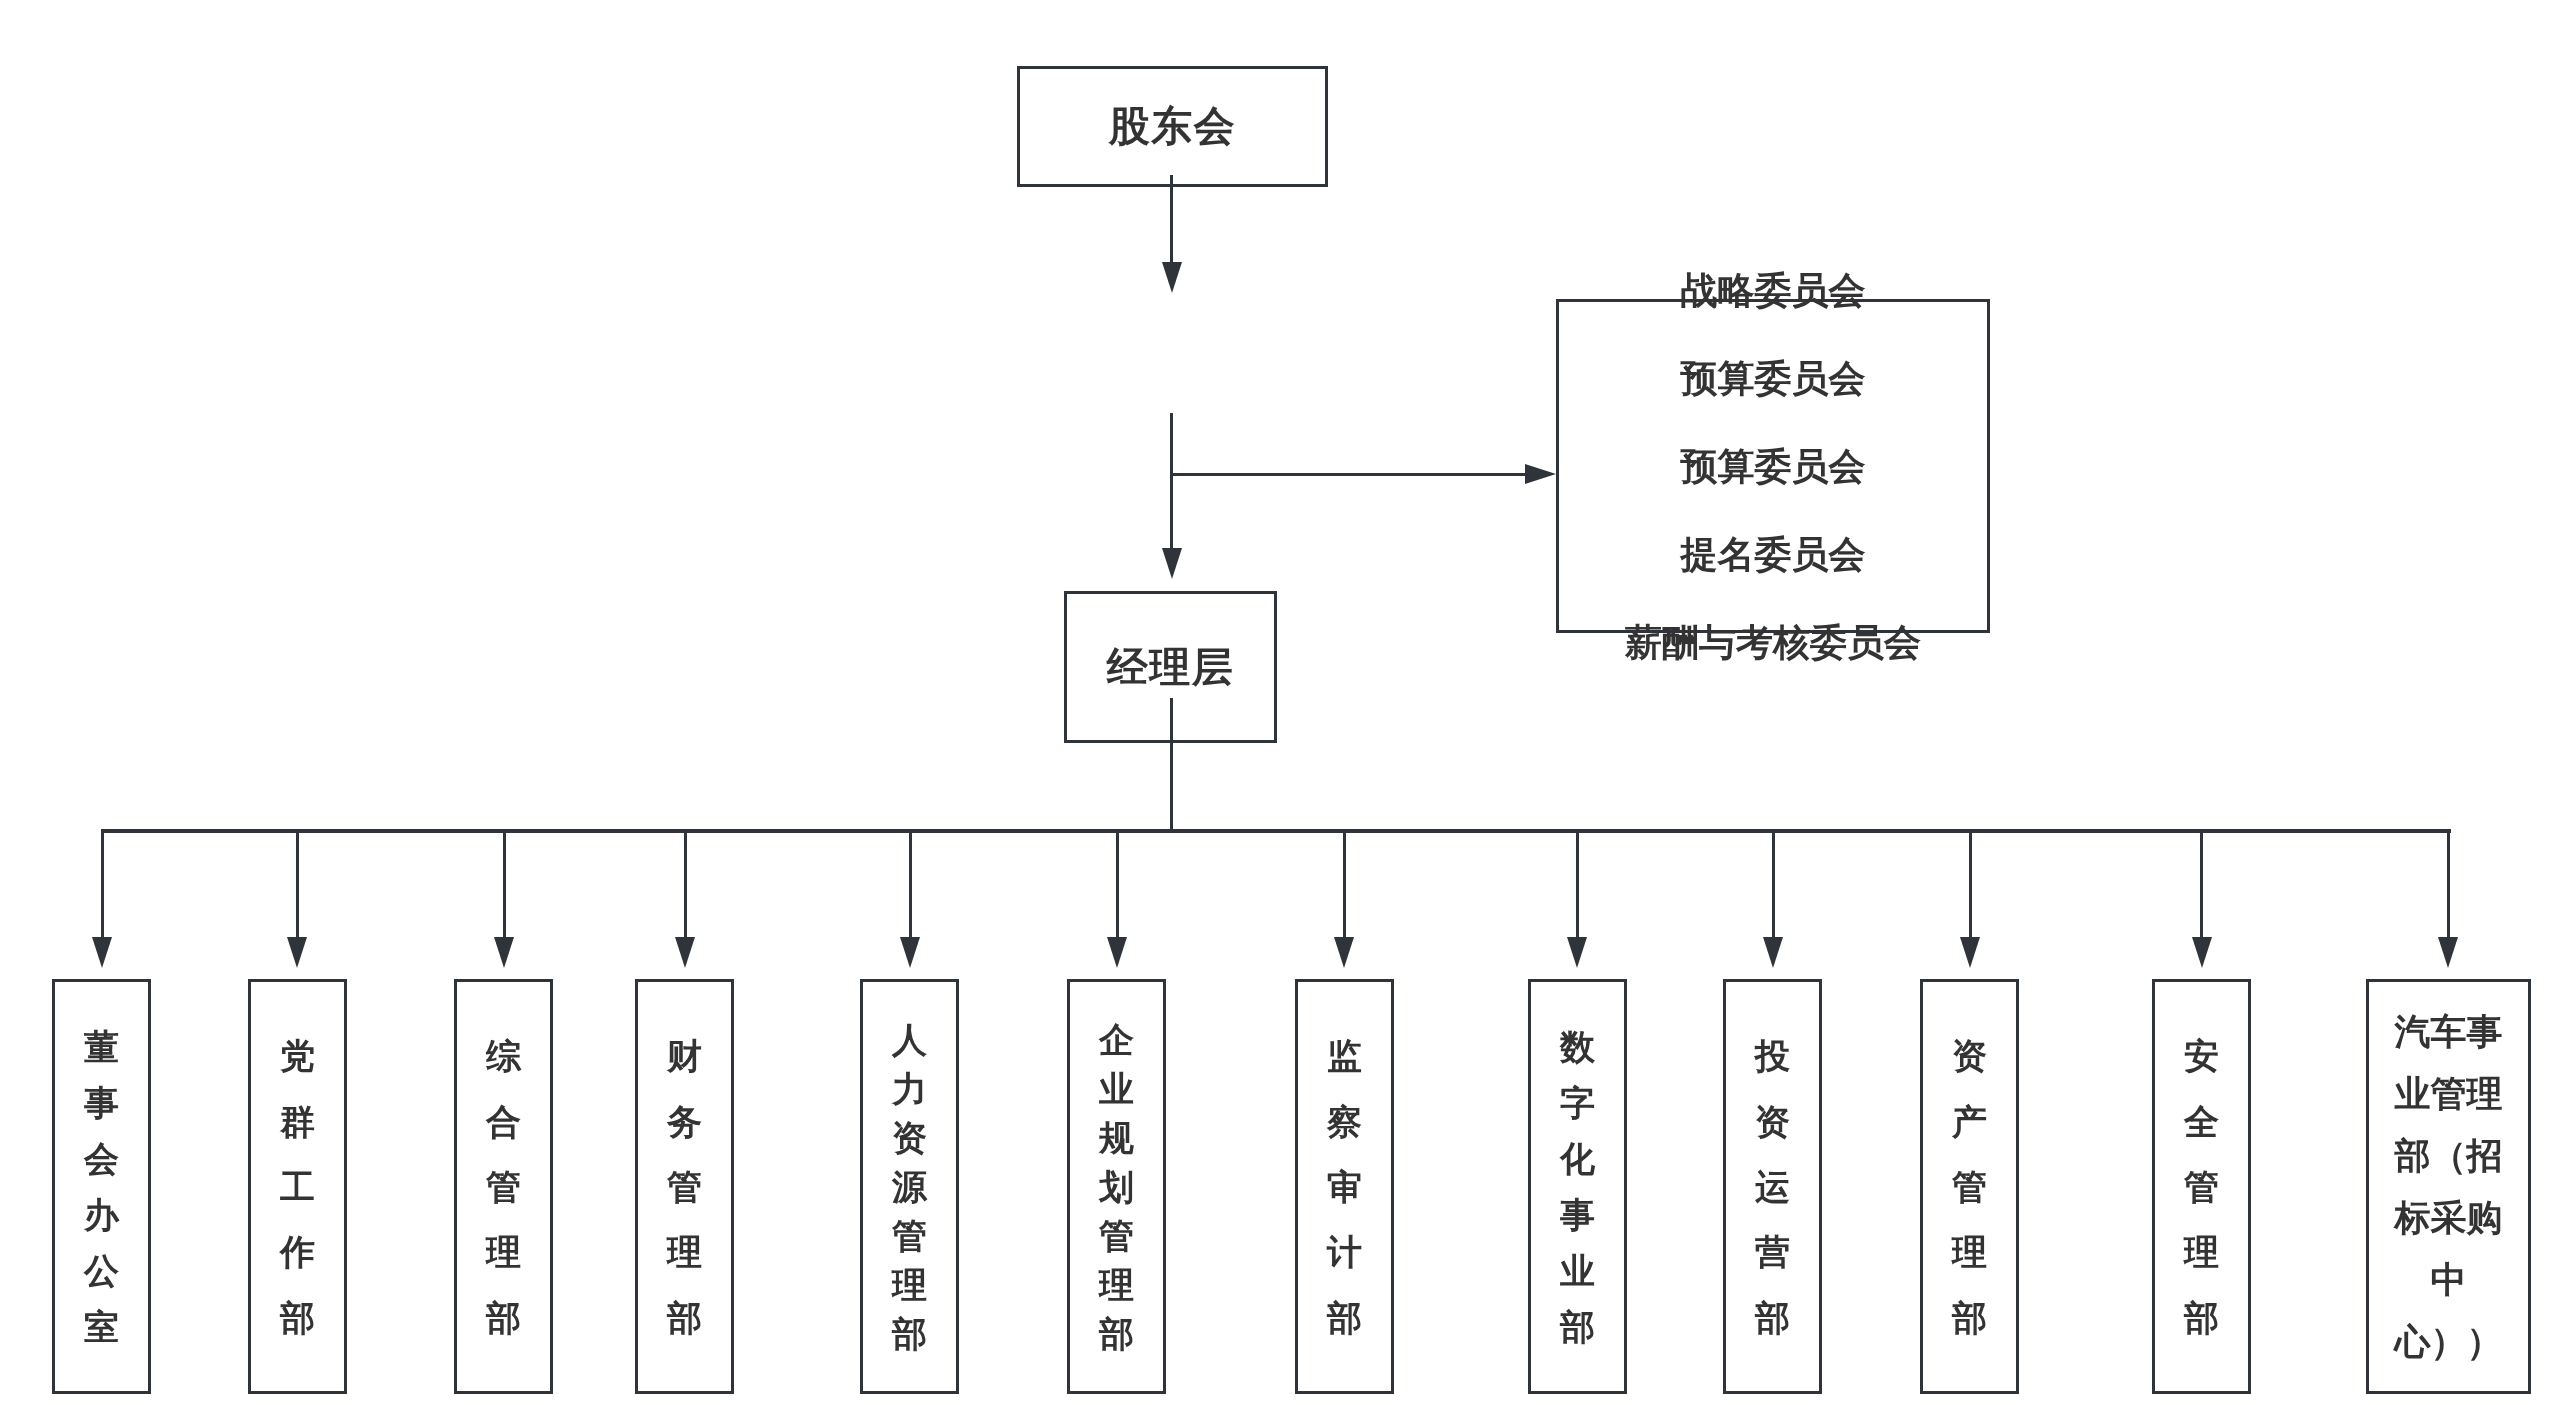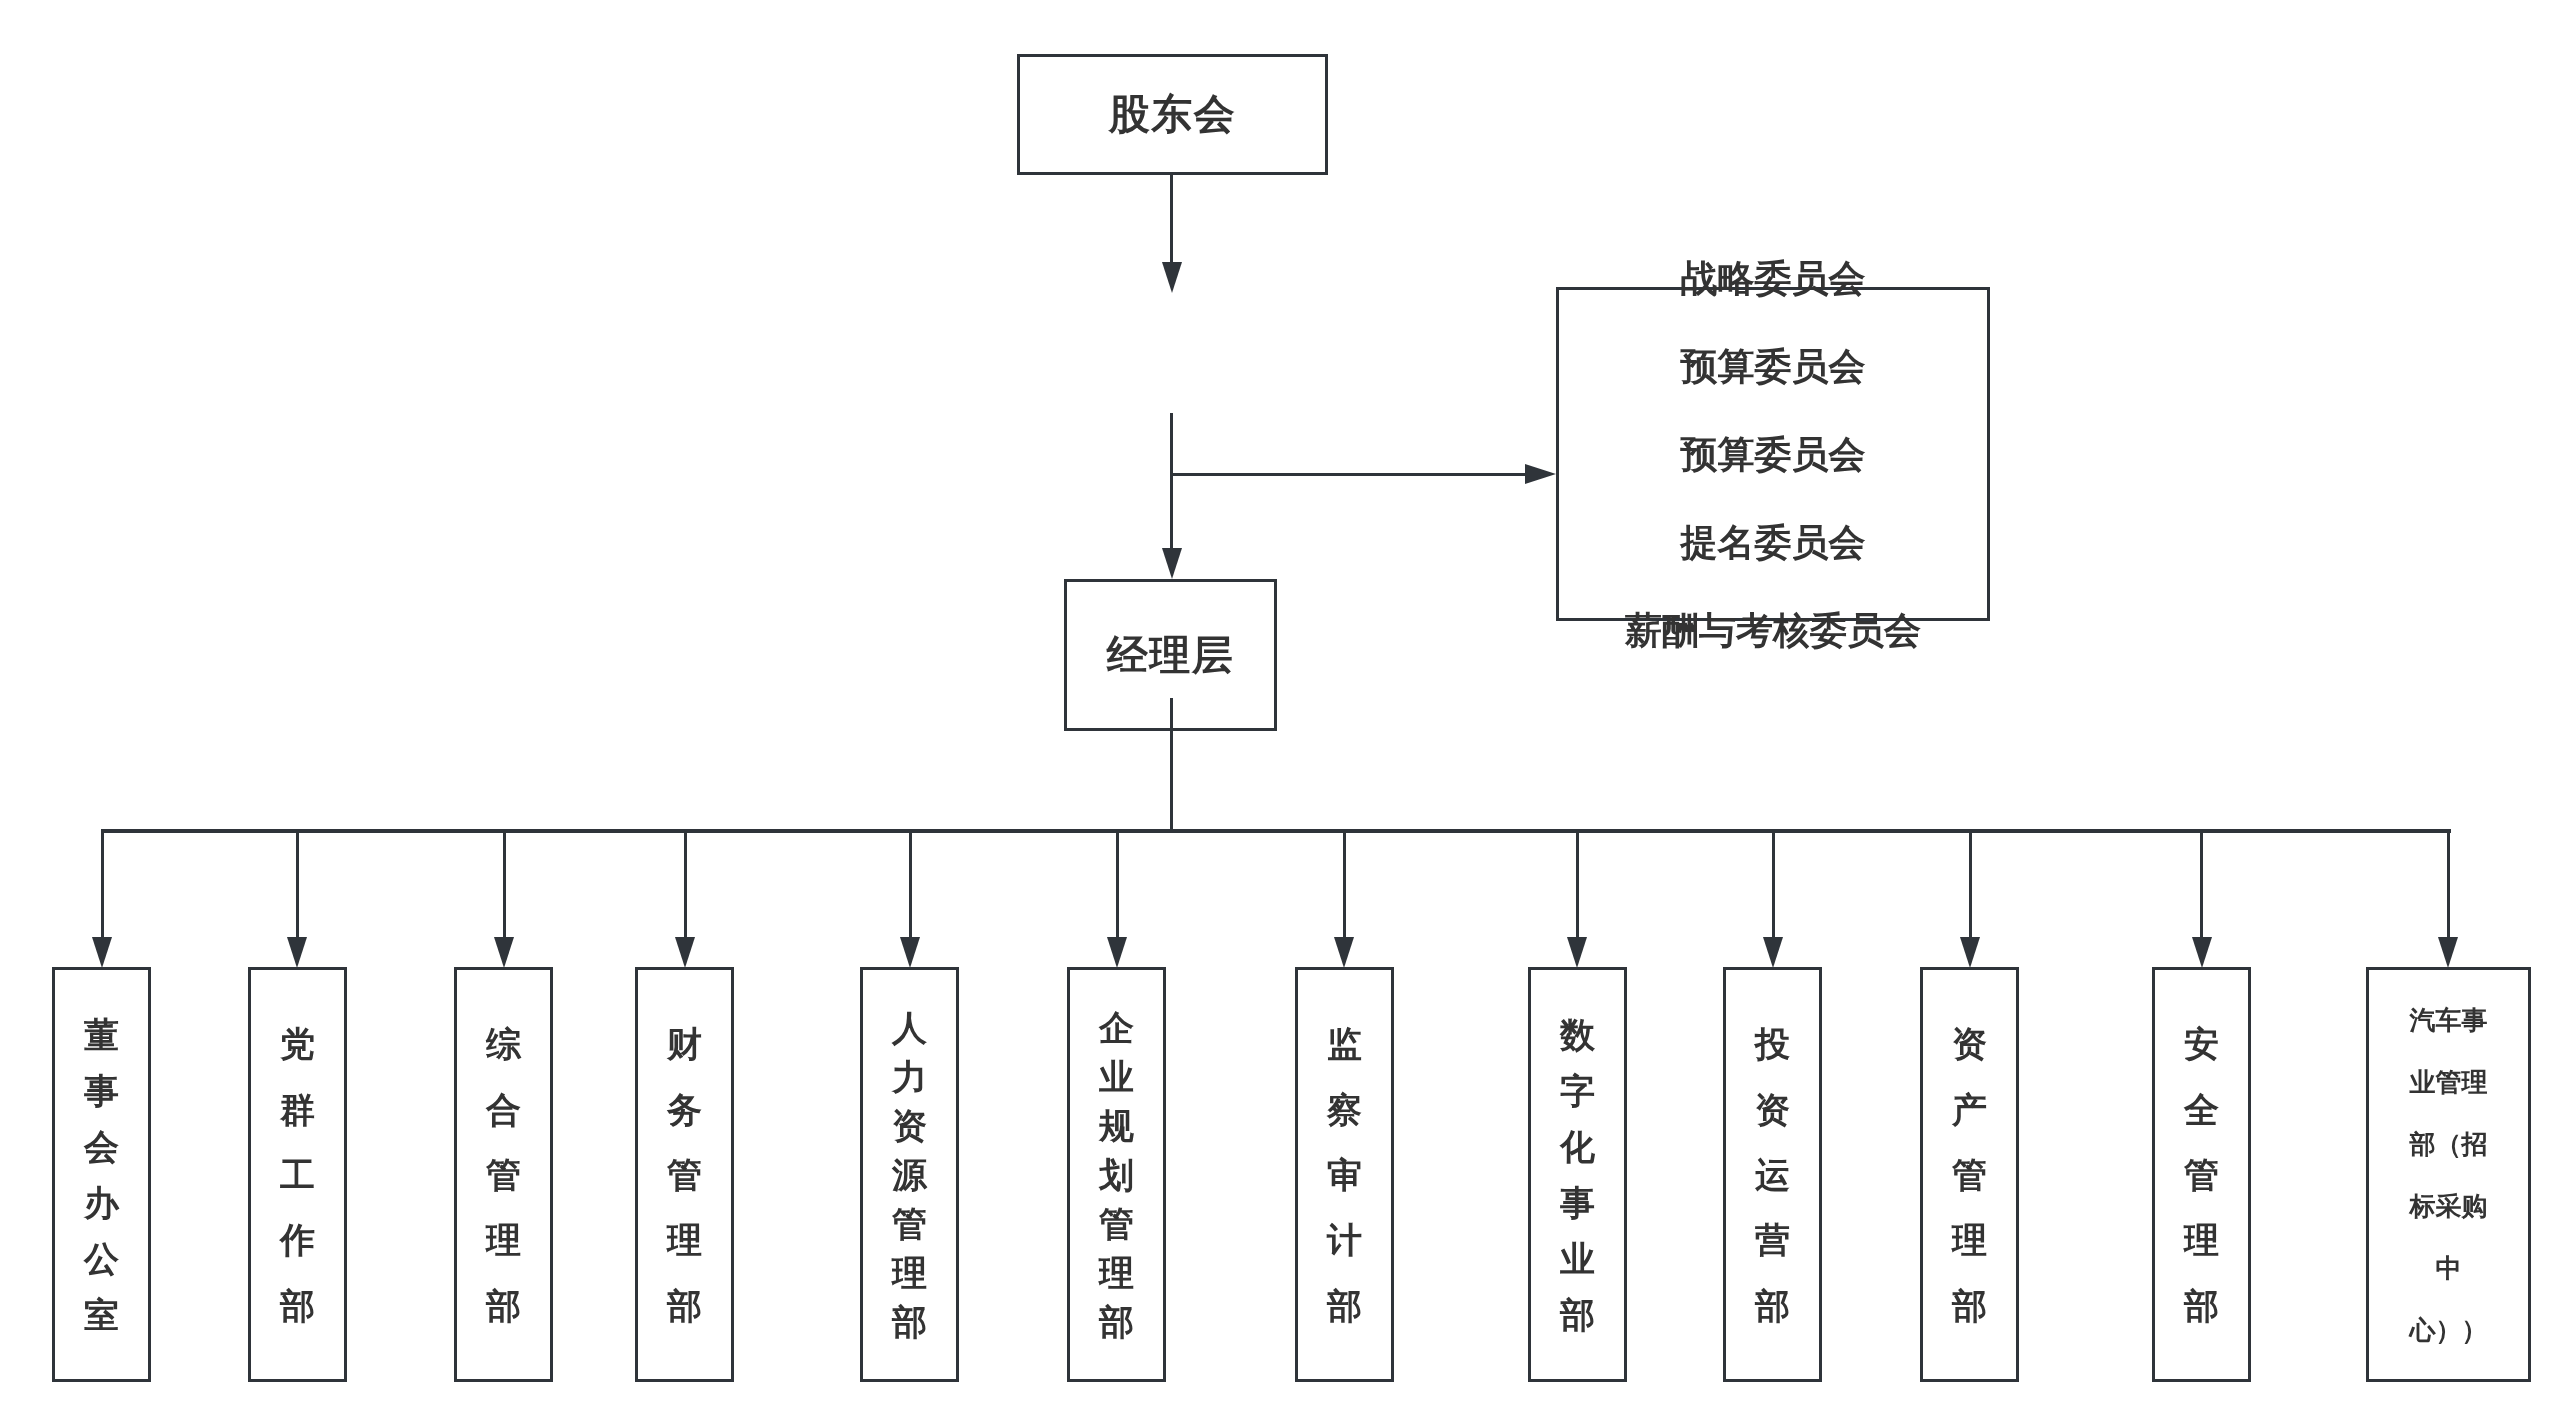--- a/index.html
+++ b/index.html
@@ -18,20 +18,21 @@
     overflow:hidden;
   }
   .box{
     position:absolute;
     border:3.7px solid var(--stroke);
     background:#fff;
     box-sizing:border-box;
     display:flex;
     align-items:center;
     justify-content:center;
+    margin-top:12px;
   }
   .toplabel{
     font-size:41px;
     font-weight:bold;
     letter-spacing:1.5px;
     white-space:nowrap;
   }
   .vline{position:absolute;width:2.9px;background:var(--stroke);}
   .hline{position:absolute;height:2.9px;background:var(--stroke);}
   .hline.main{height:4.4px;}
@@ -80,21 +81,21 @@
   .vlabel span{display:block;line-height:1;}
   .dept-wide{
     top:967px;
     height:415px;
     width:165px;
     flex-direction:column;
   }
   .wide-line{
     height:62px;
     line-height:62px;
-    font-size:26px;
+    font-size:36px;
     font-weight:bold;
     text-align:center;
     white-space:nowrap;
   }
 </style>
 </head>
 <body>
 
 <div id="canvas">
 

